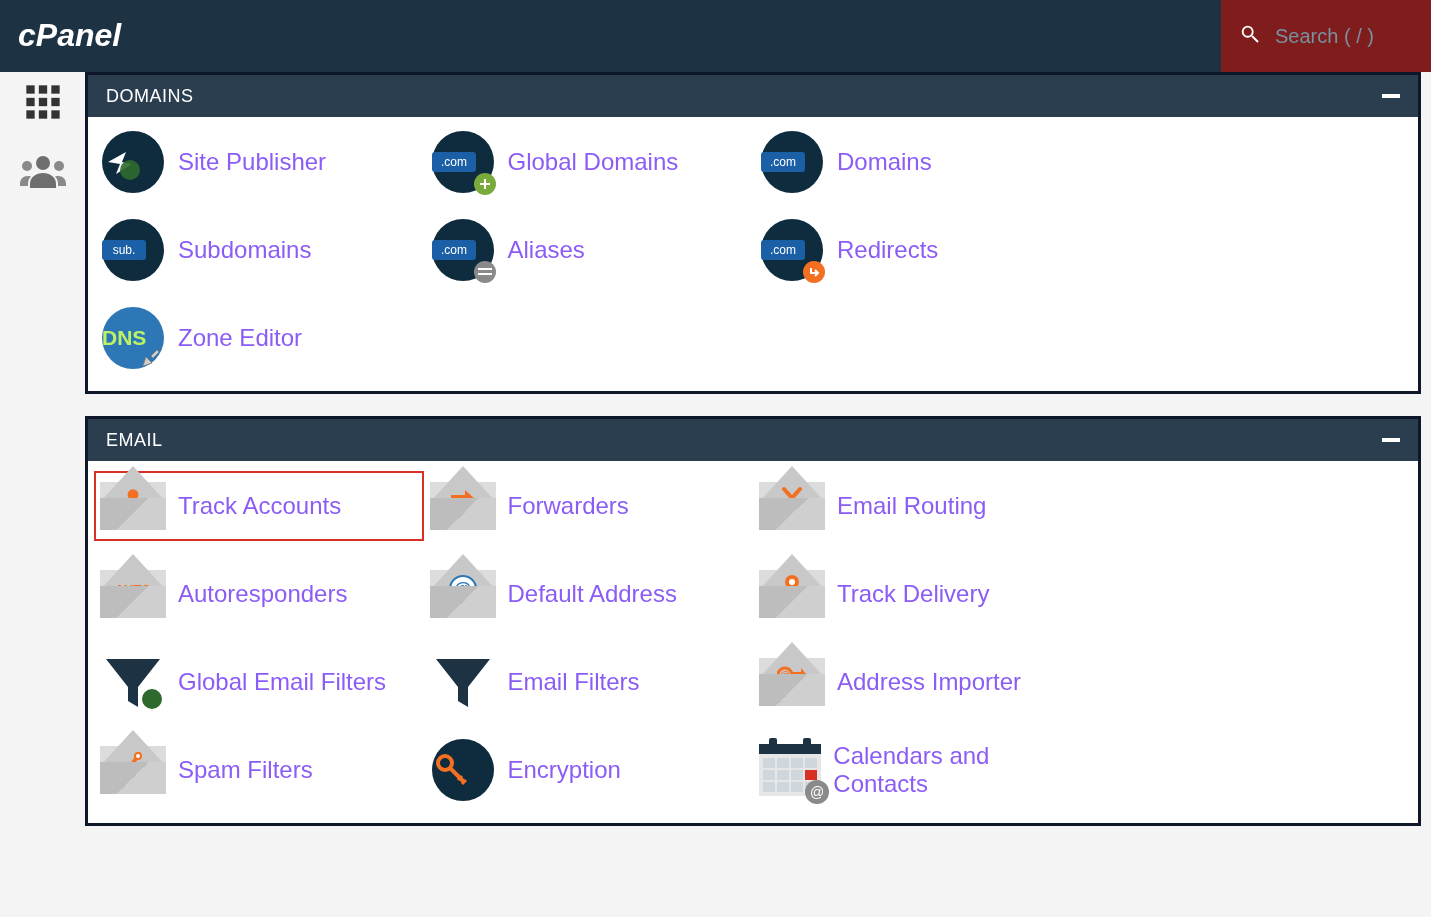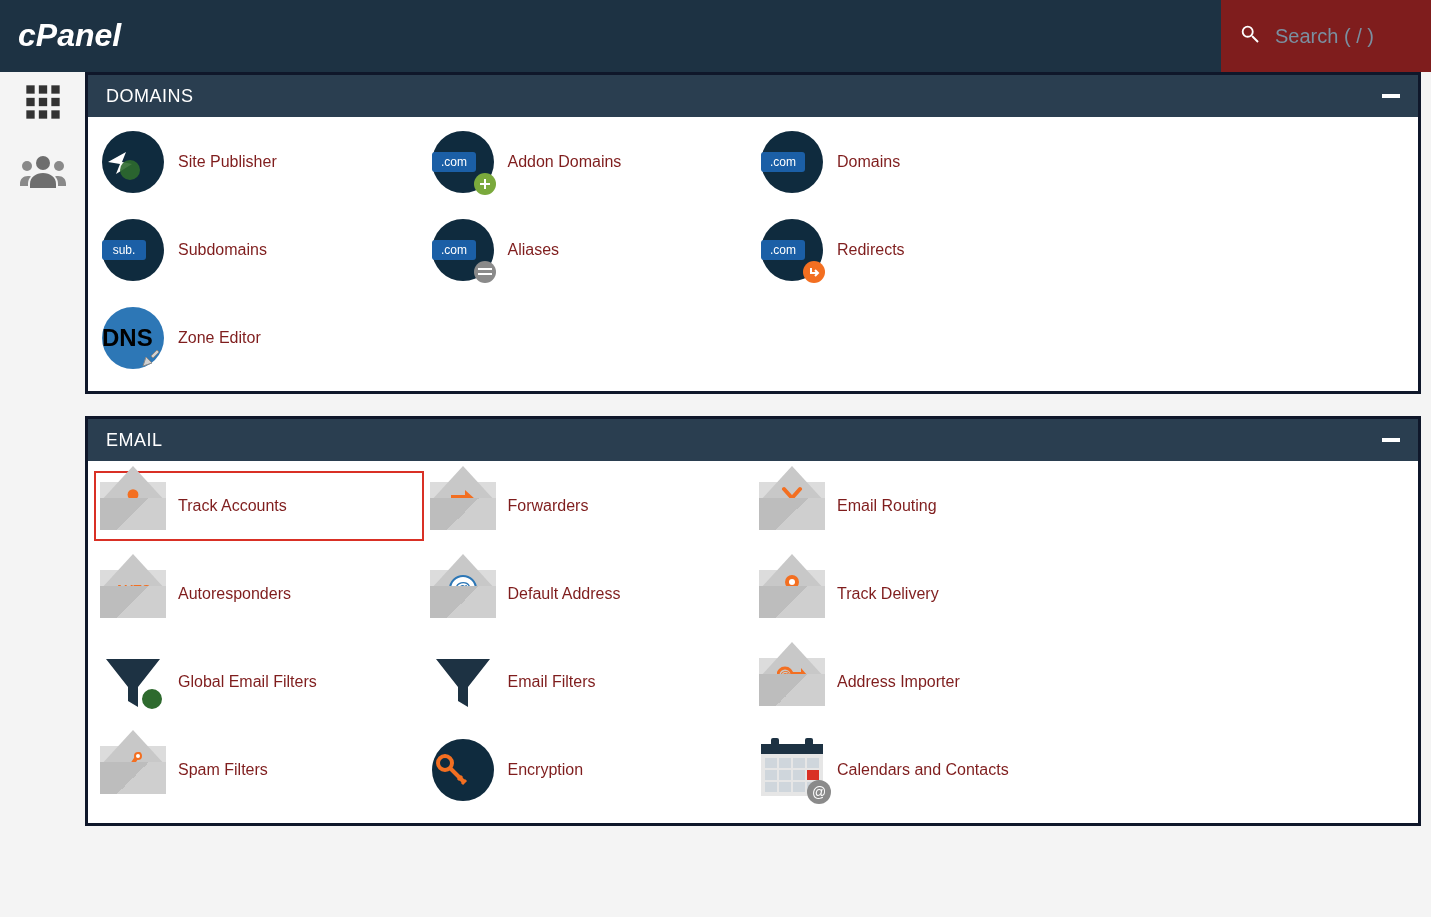--- a/index.html
+++ b/index.html
@@ -92,22 +92,22 @@
     cursor: pointer;
   }
   .item .icon-wrap {
     width: 66px;
     height: 58px;
     display: flex;
     align-items: center;
     justify-content: center;
   }
   .item .label {
-    color: #7f1d1d;
-    font-size: 16px;
+    color: #8b5cf6;
+    font-size: 24px;
   }
   .highlight {
     outline: 2px solid #d93025;
     outline-offset: 4px;
   }
 
   
   .circle {
     width: 62px; height: 62px; border-radius: 50%;
     display:flex; align-items:center; justify-content:flex-start;
@@ -237,21 +237,21 @@
                   <rect x="0" y="0" width="44" height="20" rx="3" fill="#1b5fa6"></rect>
                   <text x="22" y="14" text-anchor="middle" font-size="12" fill="#fff" font-family="Arial">.com</text>
                 </svg>
               <div class="badge green">
                   <svg width="14" height="14" viewBox="0 0 14 14">
                     <path d="M7 2v10M2 7h10" stroke="#fff" stroke-width="2"></path>
                   </svg>
                 </div>
             </div>
           </div>
-          <span class="label">Addon Domains</span>
+          <span class="label">Global Domains</span>
         </div>
 
         <div class="item">
           <div class="icon-wrap">
             <div class="circle dark">
               <svg width="44" height="20" viewBox="0 0 44 20">
                   <rect x="0" y="0" width="44" height="20" rx="3" fill="#1b5fa6"></rect>
                   <text x="22" y="14" text-anchor="middle" font-size="12" fill="#fff" font-family="Arial">.com</text>
                 </svg>
             </div>
@@ -307,21 +307,21 @@
             </div>
           </div>
           <span class="label">Redirects</span>
         </div>
 
         <div></div>
 
         <div class="item">
           <div class="icon-wrap">
             <div class="circle" style="background:#2d77b6">
-              <span style="color:#000000;font-weight:800;font-size:24px;font-family:Arial">DNS</span>
+              <span style="color:#bef264;font-weight:800;font-size:21px;font-family:Arial">DNS</span>
               <svg style="position:absolute;right:2px;bottom:0" width="22" height="22" viewBox="0 0 22 22">
                   <path d="M3 19l3-9 6 6-9 3zM11 9l6-6 2 2-6 6z" fill="#d0d0d0" stroke="#888"></path>
                 </svg>
             </div>
           </div>
           <span class="label">Zone Editor</span>
         </div>
 
       </div>
     </div>

